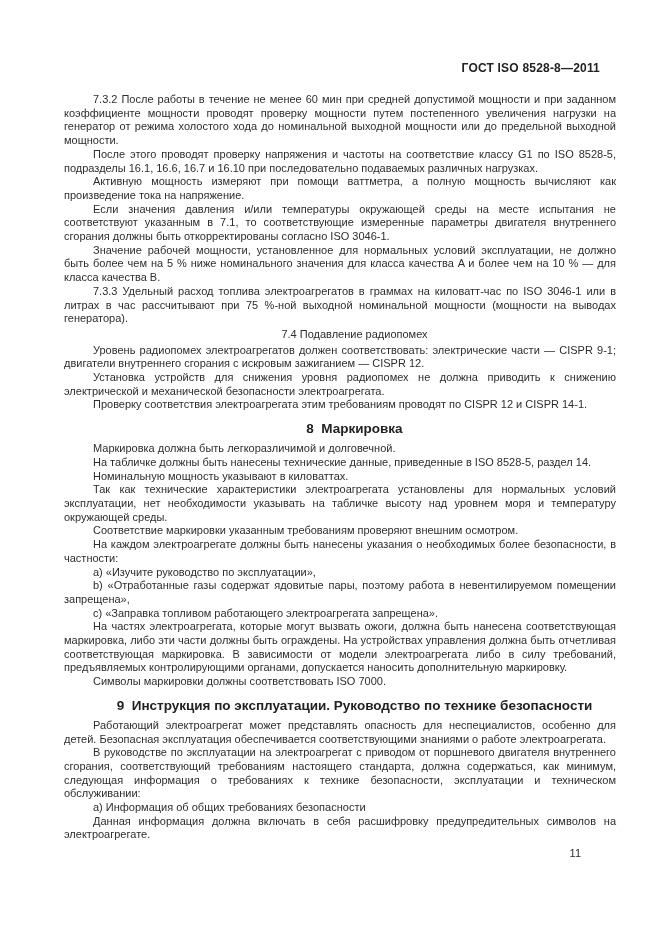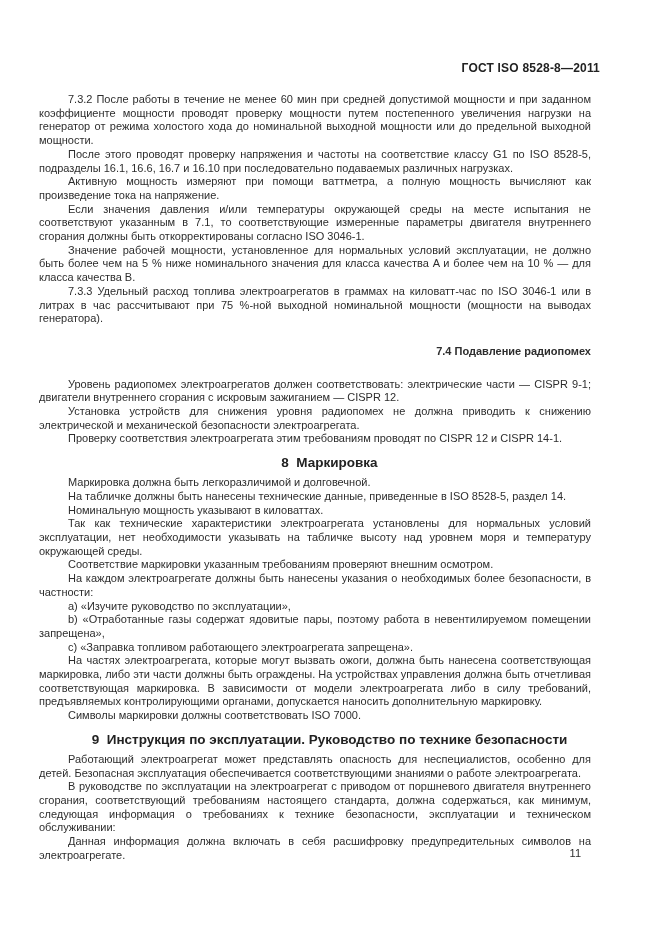--- a/index.html
+++ b/index.html
@@ -19,35 +19,35 @@
     right: 61px;
     text-align: right;
     font-size: 12px;
     font-weight: bold;
     letter-spacing: 0.2px;
     color: #222222;
   }
   .body {
     position: absolute;
     top: 93px;
-    left: 39px;
+    left: 64px;
     width: 552px;
   }
   .para {
     margin: 0;
     font-size: 11px;
     line-height: 13.7px;
     text-align: justify;
     text-indent: 29px;
     color: #2d2d2d;
   }
   .h-sub {
-    font-weight: bold;
-    text-align: right;
-    margin: 19px 0;
+    font-weight: normal;
+    text-align: center;
+    margin: 2px 0;
   }
   .h-sec {
     margin: 8px 0 5px 0;
     font-size: 13.5px;
     line-height: 17px;
     font-weight: bold;
     text-align: center;
     text-indent: 29px;
     white-space: pre-wrap;
     color: #222222;
@@ -86,18 +86,19 @@
     <p class="para">Соответствие маркировки указанным требованиям проверяют внешним осмотром.</p>
     <p class="para">На каждом электроагрегате должны быть нанесены указания о необходимых более безопасности, в частности:</p>
     <p class="para">a)  «Изучите руководство по эксплуатации»,</p>
     <p class="para">b)  «Отработанные газы содержат ядовитые пары, поэтому работа в невентилируемом помещении запрещена»,</p>
     <p class="para">c)  «Заправка топливом работающего электроагрегата запрещена».</p>
     <p class="para">На частях электроагрегата, которые могут вызвать ожоги, должна быть нанесена соответствующая маркировка, либо эти части должны быть ограждены. На устройствах управления должна быть отчетливая соответствующая маркировка. В зависимости от модели электроагрегата либо в силу требований, предъявляемых контролирующими органами, допускается наносить дополнительную маркировку.</p>
     <p class="para">Символы маркировки должны соответствовать ISO 7000.</p>
     <h2 class="h-sec">9  Инструкция по эксплуатации. Руководство по технике безопасности</h2>
     <p class="para">Работающий электроагрегат может представлять опасность для неспециалистов, особенно для детей. Безопасная эксплуатация обеспечивается соответствующими знаниями о работе электроагрегата.</p>
     <p class="para">В руководстве по эксплуатации на электроагрегат с приводом от поршневого двигателя внутреннего сгорания, соответствующий требованиям настоящего стандарта, должна содержаться, как минимум, следующая информация о требованиях к технике безопасности, эксплуатации и техническом обслуживании:</p>
+    <p class="para">a)  Информация об общих требованиях безопасности</p>
     <p class="para">Данная информация должна включать в себя расшифровку предупредительных символов на электроагрегате.</p>
   </main>
 
   <div class="page-number">11</div>
 
 </div>
 
 </body></html>

